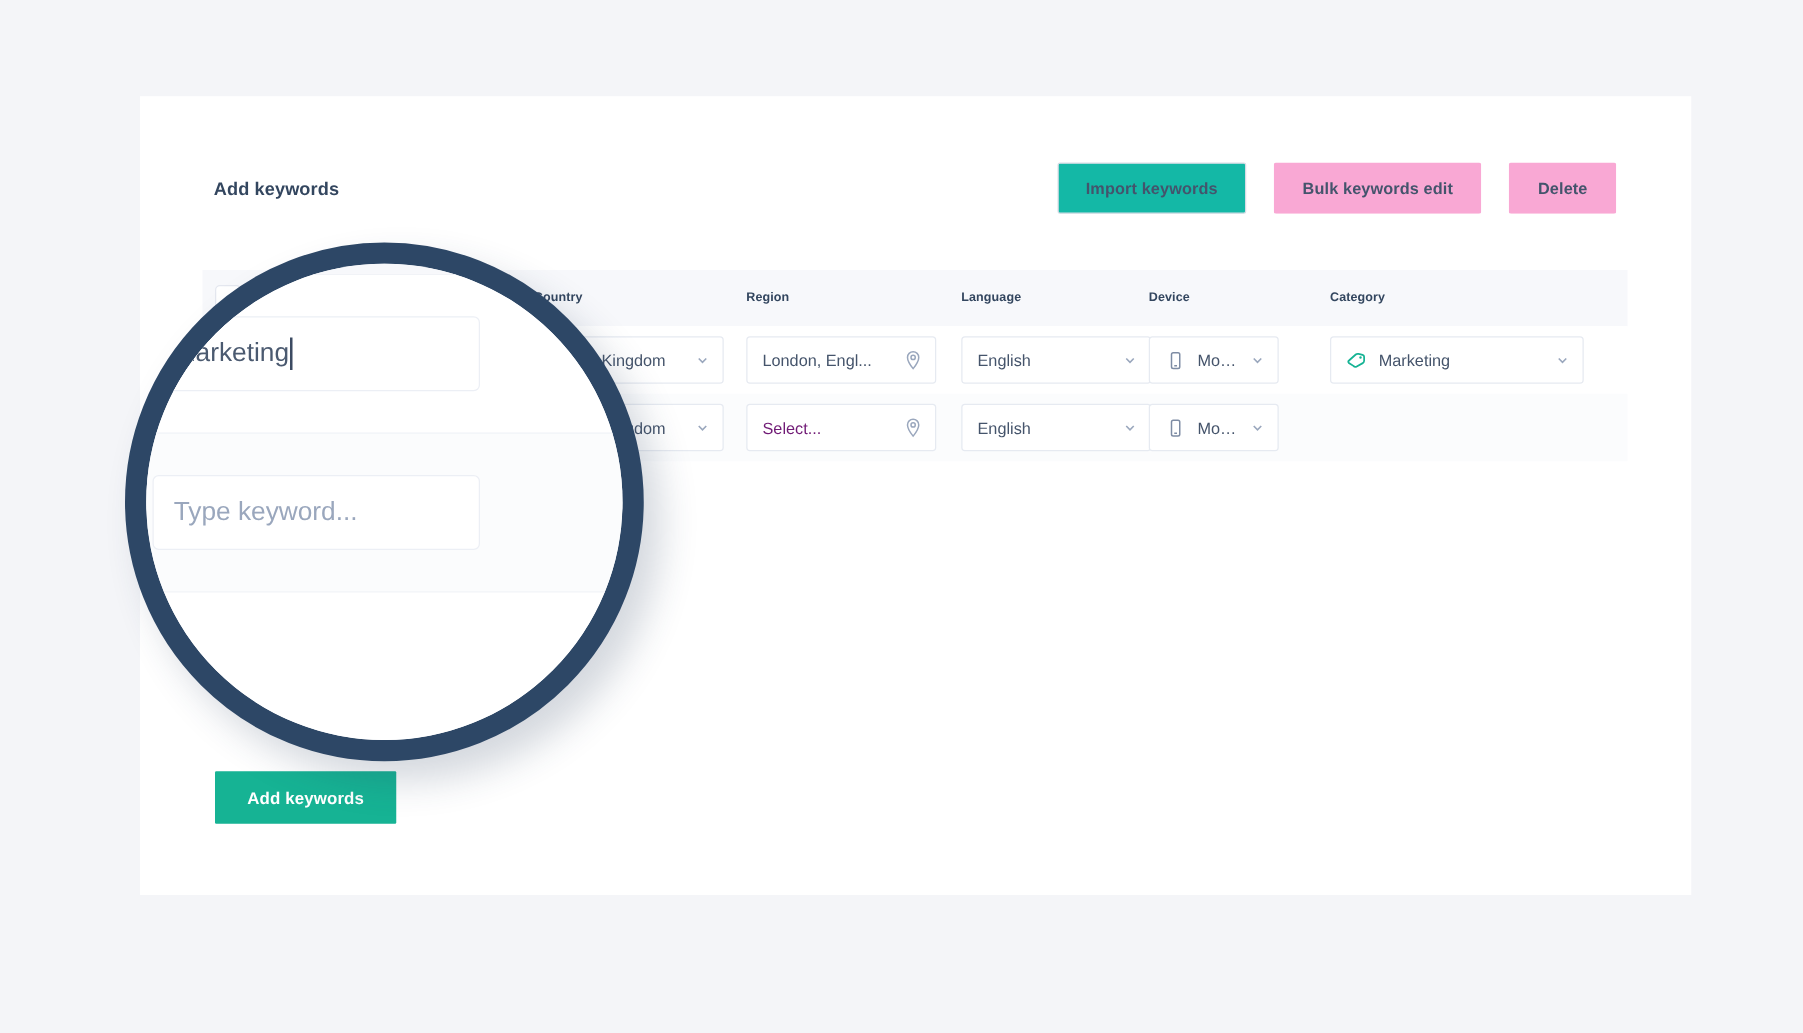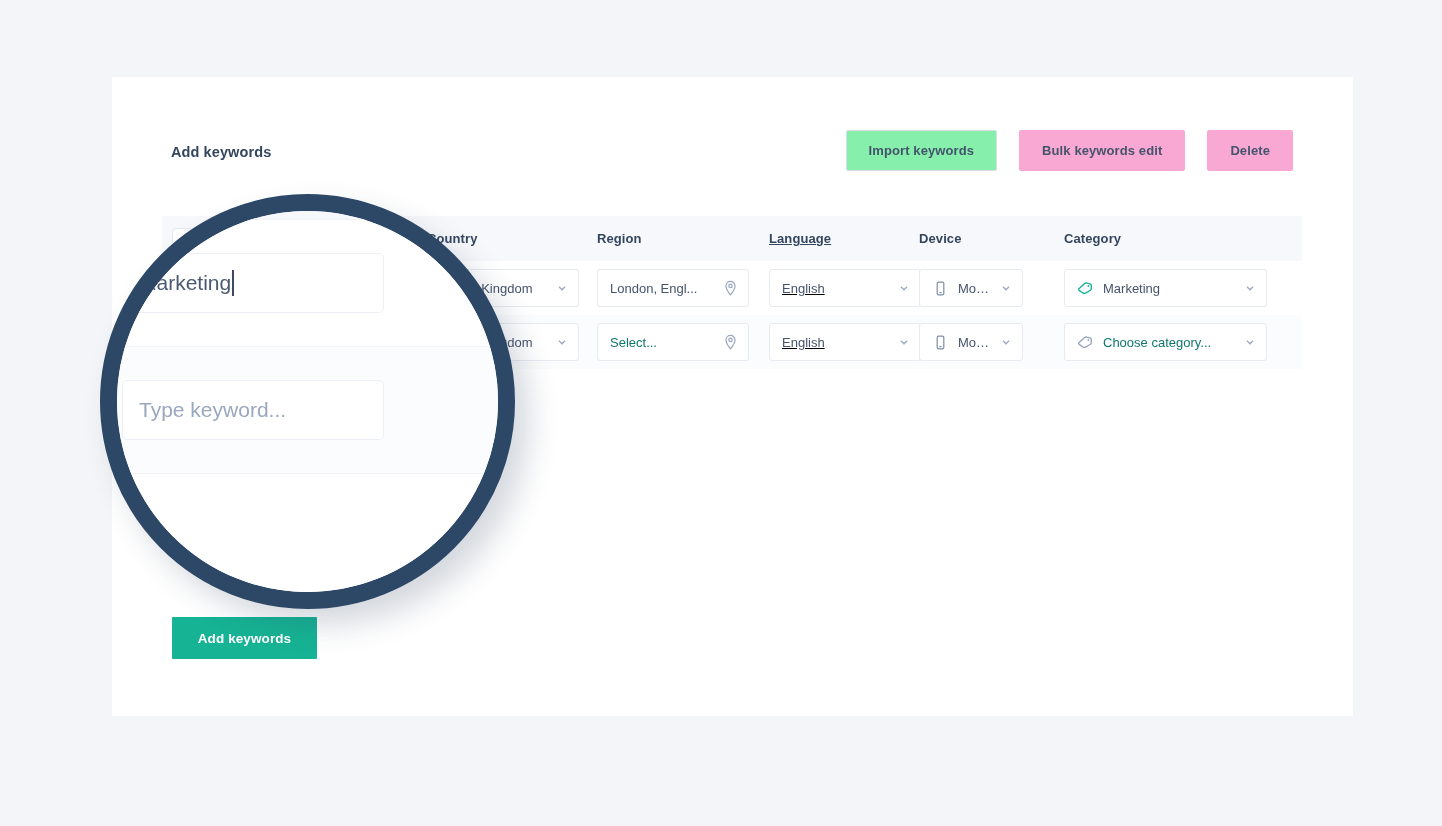--- a/index.html
+++ b/index.html
@@ -60,21 +60,21 @@
     justify-content: center;
     font-size: 13px;
     font-weight: bold;
     color: #44546c;
     letter-spacing: .1px;
     border-radius: 2px;
     white-space: nowrap;
     cursor: pointer;
   }
   .hbtn.outlined {
-    background: #86efac;
+    background: #14b8a6;
     border: 1px solid #d7dce5;
     justify-content: center;
   }
   .hbtn.filled {
     background: #f9a8d4;
     border: 1px solid transparent;
   }
 
   
   #kw-table {
@@ -85,41 +85,41 @@
   }
 
   .thead {
     display: flex;
     align-items: center;
     height: 45px;
     background: #f7f8fb;
     padding-left: 10px;
   }
   .th {
-    font-size: 13px;
+    font-size: 10px;
     font-weight: bold;
     color: #33465f;
     letter-spacing: .1px;
   }
 
   .trow {
     display: flex;
     align-items: center;
     height: 54px;
     padding-left: 10px;
     background: #ffffff;
   }
   .trow.alt { background: #fbfcfd; }
 
   
   .c-check  { width: 40px; flex: none; display:flex; align-items:center; }
   .c-kw     { width: 215px; flex: none; }
   .c-country{ width: 170px; flex: none; }
   .c-region { width: 172px; flex: none; }
-  .c-lang   { width: 150px; flex: none; text-decoration: underline; }
+  .c-lang   { width: 150px; flex: none; }
   .c-device { width: 145px; flex: none; }
   .c-cat    { width: 215px; flex: none; }
 
   .cb {
     width: 21px; height: 21px;
     border: 1.5px solid #e4e7ef;
     border-radius: 4px;
     background: #fff;
     cursor: pointer;
   }
@@ -137,21 +137,21 @@
     color: #45546b;
     cursor: pointer;
     position: relative;
   }
   .ctrl .txt {
     flex: 1;
     overflow: hidden;
     white-space: nowrap;
     text-overflow: ellipsis;
   }
-  .ctrl .ph { color: #0f766e; }
+  .ctrl .ph { color: #701a75; }
   .ctrl.w-country { width: 152px; }
   .ctrl.w-region  { width: 152px; }
   .ctrl.w-lang    { width: 152px; }
   .ctrl.w-device  { width: 104px; }
   .ctrl.w-cat     { width: 203px; }
 
   .chev {
     width: 12px; height: 12px;
     flex: none;
     margin-left: 6px;
@@ -422,36 +422,20 @@
           </span>
           <span class="txt">Mobile</span>
           <span class="chev">
             <svg viewBox="0 0 12 12" fill="none" stroke="currentColor" stroke-width="1.3">
                 <path d="M3 4.8 6 7.8 9 4.8"></path>
               </svg>
           </span>
         </div>
       </div>
 
-      <div class="c-cat">
-        <div class="ctrl w-cat">
-          <span class="lead-icon">
-            <svg viewBox="0 0 17 17" fill="none" stroke="#9aa7bd" stroke-width="1.4">
-              <path d="M2.2 8.4 7.6 3.6c.6-.5 1.4-.7 2.2-.5l3.3.8c.7.2 1.2.8 1.2 1.5v3.2c0 .8-.4 1.5-1.1 1.9l-4.8 2.7c-.9.5-2 .3-2.7-.5L2.1 10.4c-.5-.6-.5-1.5.1-2z"></path>
-              <circle cx="11.4" cy="6" r=".95" fill="#9aa7bd" stroke="none"></circle>
-            </svg>
-          </span>
-          <span class="txt ph">Choose category...</span>
-          <span class="chev">
-            <svg viewBox="0 0 12 12" fill="none" stroke="currentColor" stroke-width="1.3">
-                <path d="M3 4.8 6 7.8 9 4.8"></path>
-              </svg>
-          </span>
-        </div>
-      </div>
     </div>
 
   </div>
 
   <button id="add-kw-btn">Add keywords</button>
 
 </div>
 
 <div id="magnifier">
   <div id="mag-inner">

